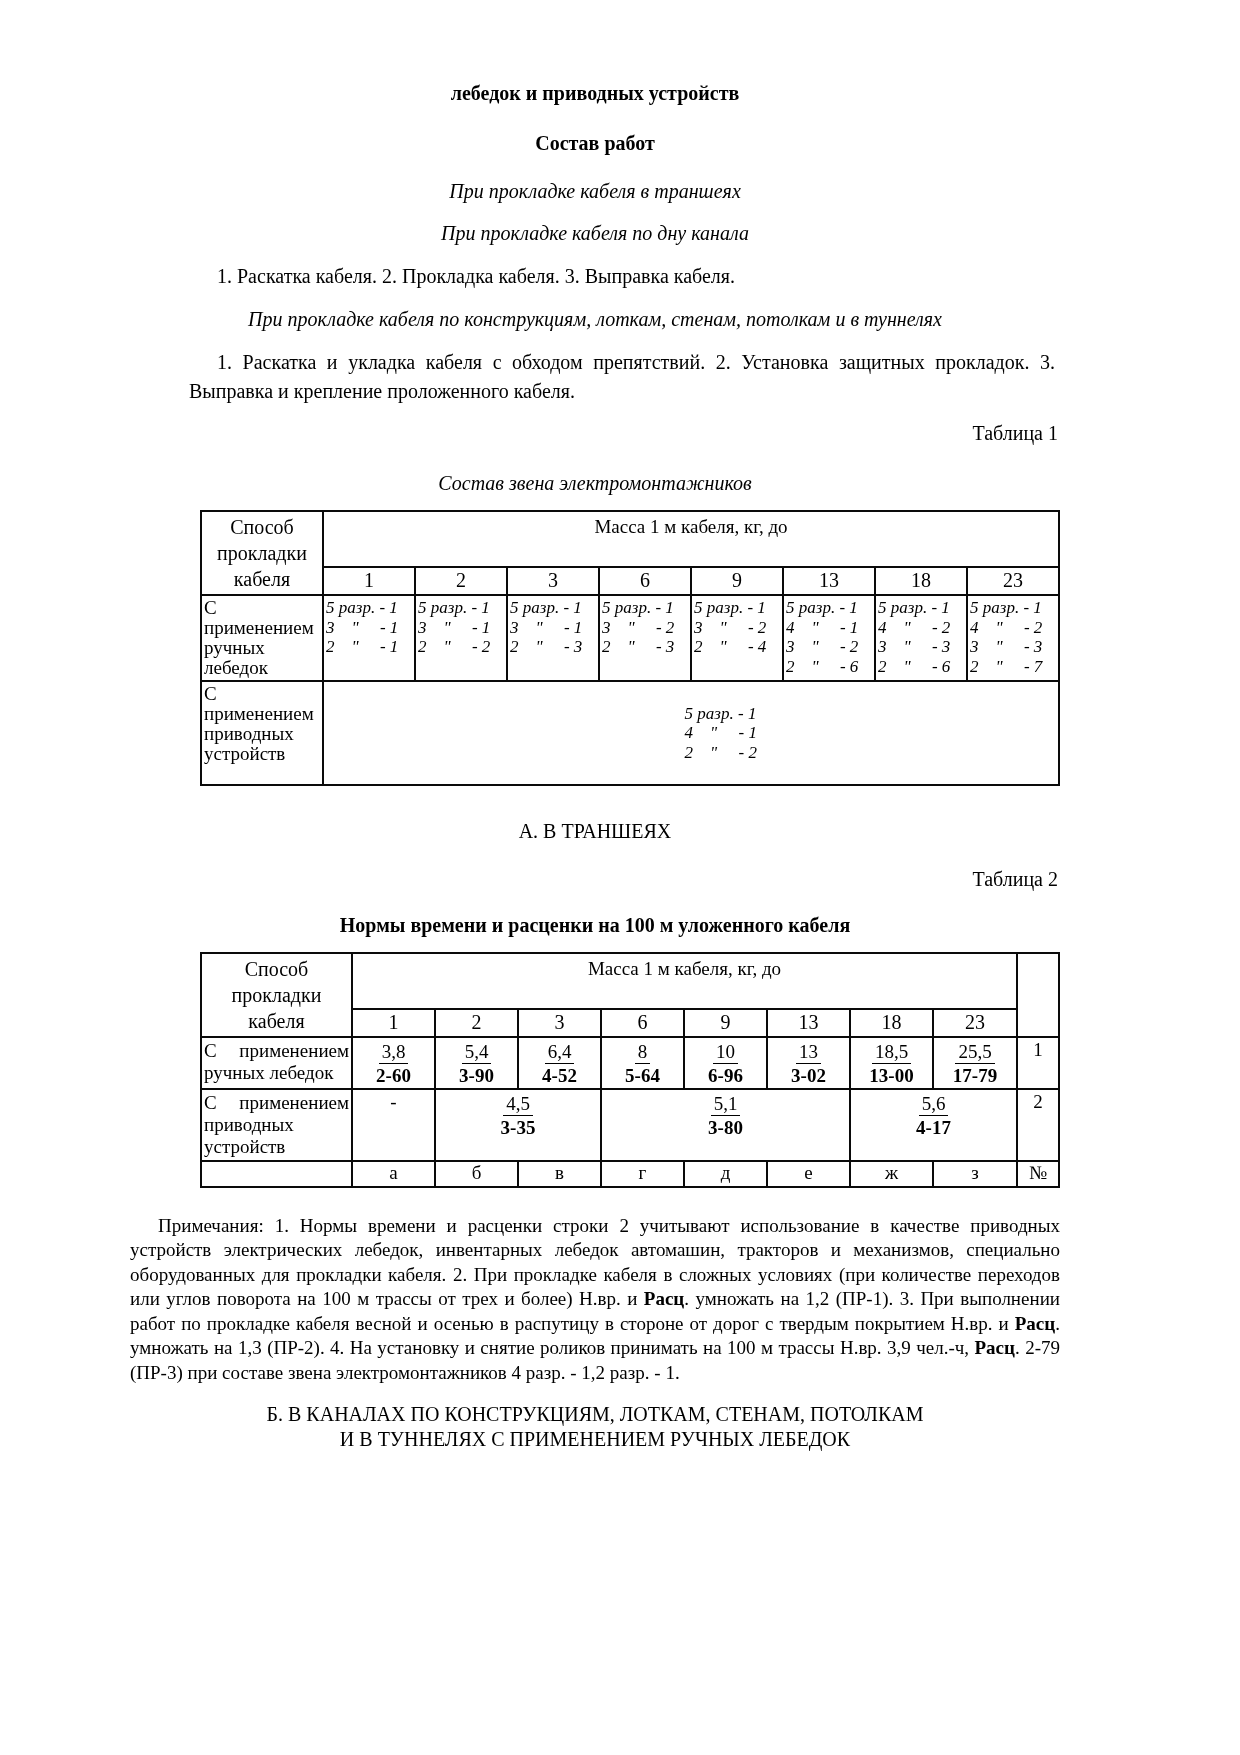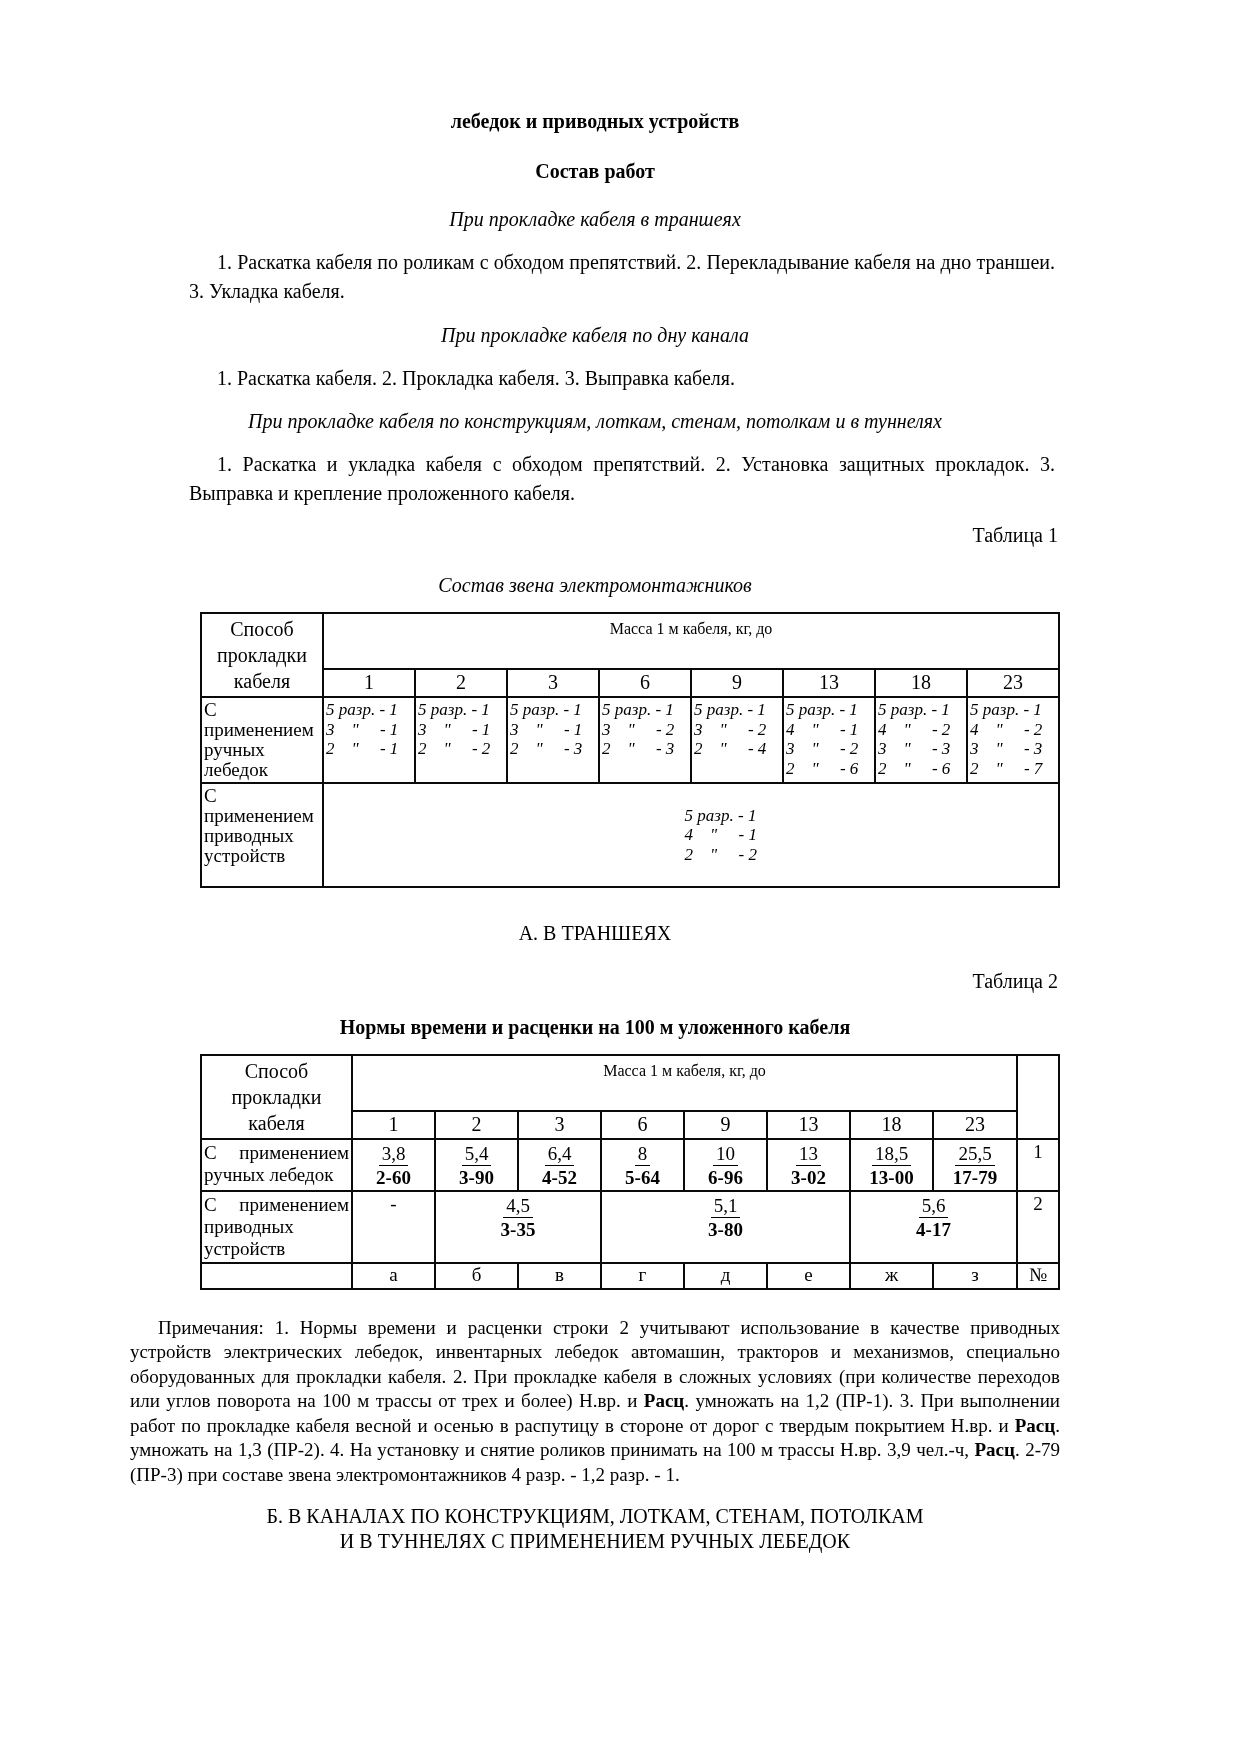--- a/index.html
+++ b/index.html
@@ -1,34 +1,34 @@
 <!DOCTYPE html>
 <html><head>
 <meta charset="utf-8">
 <style>
   html,body{margin:0;padding:0;background:#e8e8e8;}
   .page{
     width:1240px;height:1755px;background:#ffffff;color:#000;
     font-family:"Liberation Serif","DejaVu Serif",serif;
     position:relative;overflow:hidden;margin:0 auto;
-    padding-top:108px;box-sizing:border-box;
+    padding-top:80px;box-sizing:border-box;
   }
   .content{margin-left:130px;width:930px;}
   .h-bold{font-weight:bold;font-size:20px;line-height:26px;text-align:center;margin:0;}
   .h-italic{font-style:italic;font-size:20px;line-height:26px;text-align:center;font-weight:normal;margin:0;}
   .para{
     font-size:20px;line-height:29px;text-align:justify;margin:0;
     padding-left:59px;padding-right:5px;text-indent:28px;
   }
   .caption-right{font-size:20px;line-height:26px;text-align:right;margin:0;width:858px;margin-left:70px;}
   .tbl-wrap{width:752px;margin-left:70px;}
   table{border-collapse:collapse;table-layout:fixed;width:858px;}
   td{border:2px solid #0a0a0a;vertical-align:top;padding:1px 3px;overflow:hidden;}
   .t1 .hdr-label,.t2 .hdr-label{text-align:center;font-size:20px;line-height:26px;padding-top:2px;}
-  .t1 .hdr-mass,.t2 .hdr-mass{text-align:center;font-size:16px;line-height:24px;height:50px;padding-top:3px;}
+  .t1 .hdr-mass,.t2 .hdr-mass{text-align:center;font-size:19px;line-height:24px;height:50px;padding-top:3px;}
   .t1 .hdr-num,.t2 .hdr-num{text-align:center;font-size:20px;line-height:24px;height:26px;padding:0;}
   .t1 .lbl,.t2 .lbl{font-size:19px;line-height:20px;text-align:justify;padding:2px 2px;}
   .t2 .lbl{line-height:22px;}
   .t1 .val{
     font-style:italic;font-size:17px;line-height:19.5px;
     white-space:pre;padding:2px 2px;
   }
   .t1 .val-center{text-align:center;}
   .t1 .val-center .inner{display:inline-block;text-align:left;white-space:pre;}
   .t1 .row1{height:82px;}
@@ -69,21 +69,20 @@
 </head>
 <body>
 
 <div class="page">
   <div class="content">
 
     <p class="h-bold">лебедок и приводных устройств</p>
     <p class="h-bold mt-subtitle">Состав работ</p>
 
     <p class="h-italic mt-h1">При прокладке кабеля в траншеях</p>
-    <p class="para mt-p1">1. Раскатка кабеля по роликам с обходом препятствий. 2. Перекладывание кабеля на дно траншеи. 3. Укладка кабеля.</p>
 
     <p class="h-italic mt-h2">При прокладке кабеля по дну канала</p>
     <p class="para mt-p2">1. Раскатка кабеля. 2. Прокладка кабеля. 3. Выправка кабеля.</p>
 
     <p class="h-italic mt-h3">При прокладке кабеля по конструкциям, лоткам, стенам, потолкам и в туннелях</p>
     <p class="para mt-p3">1. Раскатка и укладка кабеля с обходом препятствий. 2. Установка защитных прокладок. 3. Выправка и крепление проложенного кабеля.</p>
 
     <p class="caption-right mt-cap1">Таблица 1</p>
     <p class="h-italic mt-t1title">Состав звена электромонтажников</p>
 

